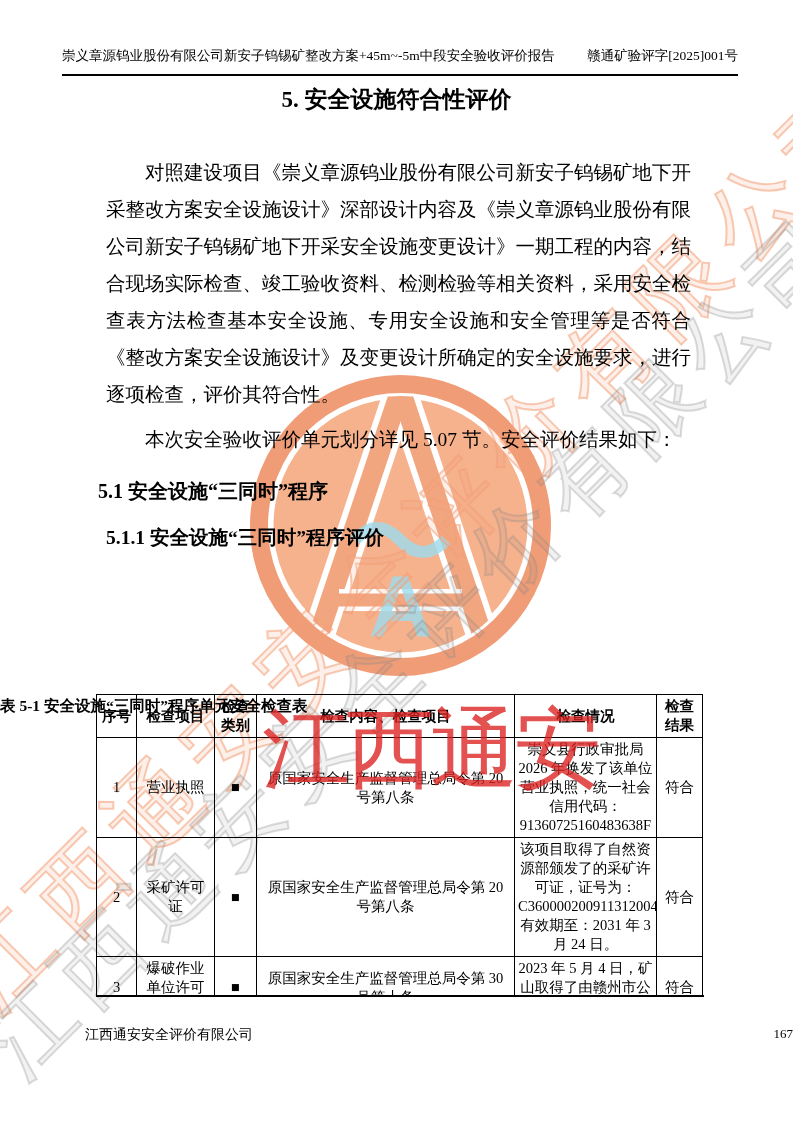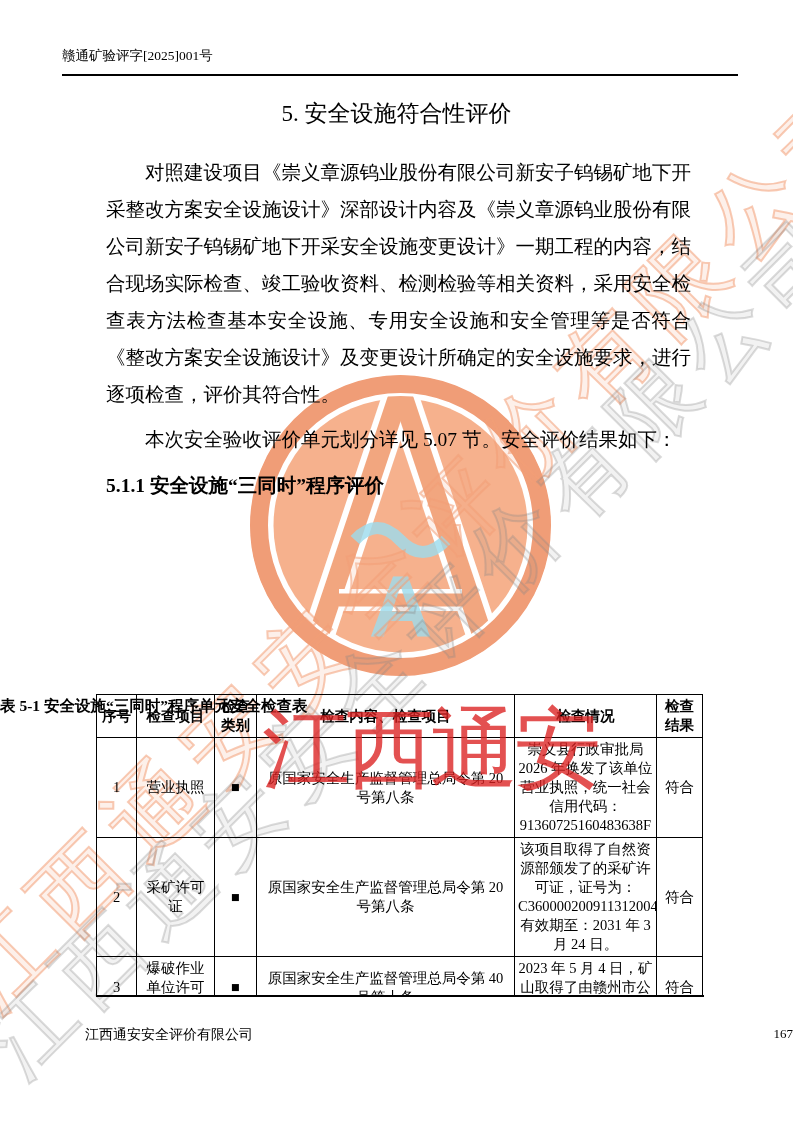--- a/index.html
+++ b/index.html
@@ -32,22 +32,22 @@
   }
   
   .content { position:relative; z-index:2; }
   .doc-header {
     position:absolute; left:62px; top:46px; width:676px;
     display:flex; justify-content:space-between;
     font-size:13.5px; line-height:20px;
     border-bottom:2px solid #000; padding-bottom:8px;
   }
   .doc-title {
-    position:absolute; left:0; top:98px; width:100%;
-    text-align:center; font-size:23px; font-weight:normal;
+    position:absolute; left:0; top:84px; width:100%;
+    text-align:center; font-size:23px; font-weight:bold;
   }
   .body-text {
     position:absolute; left:98px; top:146px; width:601px;
     font-size:19.5px; line-height:37px; text-align:justify;
   }
   .body-text p { margin:8px; text-indent:2em; }
   .h-51  { margin:15px 0 0 0; font-size:20px; font-weight:bold; line-height:37px; }
   .h-511 { margin:9px 0 0 8px;  font-size:19.5px; font-weight:bold; line-height:37px; }
   .p3 { margin-top:5px; }
   .tbl-caption {
@@ -100,28 +100,30 @@
     </g>
   </svg>
 
   <div class="wm wm-diag">江西通安安全评价有限公司</div>
   <div class="wm wm-diag2">江西通安安全评价有限公司</div>
   <div class="wm wm-red">江西通安</div>
 
   <div class="content">
 
     <div class="doc-header">
+      <span>崇义章源钨业股份有限公司新安子钨锡矿整改方案+45m~-5m中段安全验收评价报告</span>
       <span>赣通矿验评字[2025]001号</span>
     </div>
 
     <div class="doc-title">5. 安全设施符合性评价</div>
 
     <div class="body-text">
       <p>对照建设项目《崇义章源钨业股份有限公司新安子钨锡矿地下开采整改方案安全设施设计》深部设计内容及《崇义章源钨业股份有限公司新安子钨锡矿地下开采安全设施变更设计》一期工程的内容，结合现场实际检查、竣工验收资料、检测检验等相关资料，采用安全检查表方法检查基本安全设施、专用安全设施和安全管理等是否符合《整改方案安全设施设计》及变更设计所确定的安全设施要求，进行逐项检查，评价其符合性。</p>
       <p>本次安全验收评价单元划分详见 5.07 节。安全评价结果如下：</p>
+      <div class="h-51">5.1 安全设施“三同时”程序</div>
       <div class="h-511">5.1.1 安全设施“三同时”程序评价</div>
     </div>
 
     <div class="tbl-caption">表 5-1 安全设施“三同时”程序单元安全检查表</div>
 
     <div class="table-wrap">
       <table class="check">
         <colgroup>
           <col class="c-no">
             <col class="c-item">
@@ -154,21 +156,21 @@
       <td class="cell-item">采矿许可证</td>
       <td class="cell-category">■</td>
       <td class="cell-method">原国家安全生产监督管理总局令第 20 号第八条</td>
       <td class="cell-situation">该项目取得了自然资源部颁发了的采矿许可证，证号为：C3600002009113120041876，有效期至：2031 年 3 月 24 日。</td>
       <td class="cell-result">符合</td>
     </tr>
             <tr class="r2">
       <td class="cell-no">3</td>
       <td class="cell-item">爆破作业单位许可证</td>
       <td class="cell-category">■</td>
-      <td class="cell-method">原国家安全生产监督管理总局令第 40 号第十条</td>
+      <td class="cell-method">原国家安全生产监督管理总局令第 30 号第十条</td>
       <td class="cell-situation">2023 年 5 月 4 日，矿山取得了由赣州市公安局颁发的《爆破作</td>
       <td class="cell-result">符合</td>
     </tr>
           </tbody>
       </table>
     </div>
 
     <div class="doc-footer-company">江西通安安全评价有限公司</div>
     <div class="doc-footer-page">167</div>
   </div>

